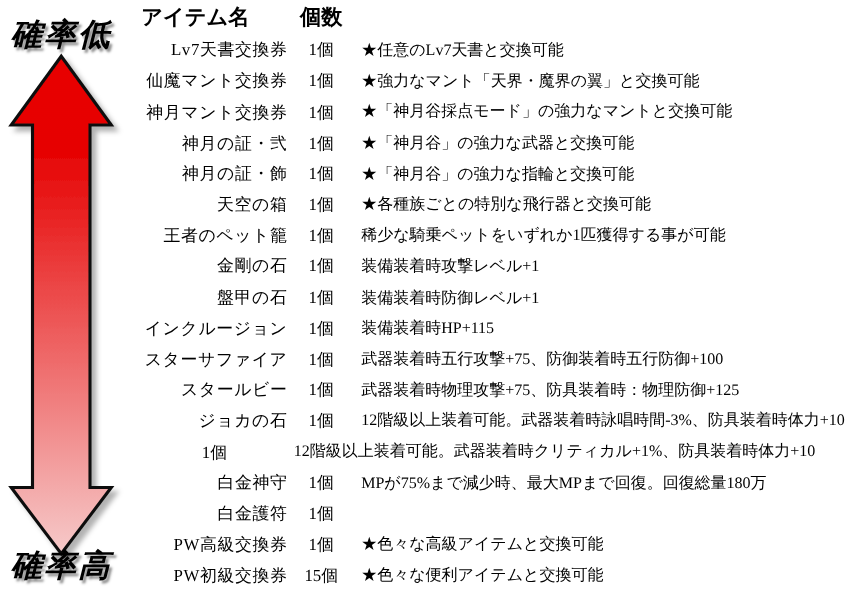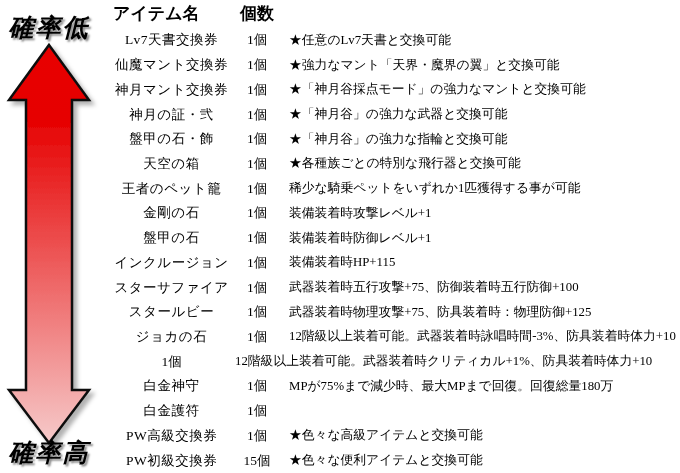--- a/index.html
+++ b/index.html
@@ -34,21 +34,21 @@
     font-weight:bold;font-size:17px;line-height:24px;white-space:nowrap;
   }
   .th-item{text-align:left;}
   .th-count{text-align:center;}
   .th-usage{text-align:center;}
   .tbody{position:absolute;left:0;top:28px;width:567px;}
   .trow{
     display:grid;grid-template-columns:117px 54px 1fr;
     height:24.72px;align-items:center;white-space:nowrap;
   }
-  .td-item{font-size:13.5px;letter-spacing:0.5px;text-align:center;}
+  .td-item{font-size:13.5px;letter-spacing:0.5px;text-align:right;}
   .td-count{font-size:13.5px;text-align:center;}
   .td-usage{font-size:12.8px;padding-left:5px;}
 </style>
 </head>
 <body>
 
 <div class="stage">
 
   <div class="arrow-wrap">
     <div class="prob-label prob-low">確率低</div>
@@ -92,21 +92,21 @@
     <div class="td-usage">★「神月谷採点モード」の強力なマントと交換可能</div>
   </div>
 
   <div class="trow">
     <div class="td-item">神月の証・弐</div>
     <div class="td-count">1個</div>
     <div class="td-usage">★「神月谷」の強力な武器と交換可能</div>
   </div>
 
   <div class="trow">
-    <div class="td-item">盤甲の石・飾</div>
+    <div class="td-item">神月の証・飾</div>
     <div class="td-count">1個</div>
     <div class="td-usage">★「神月谷」の強力な指輪と交換可能</div>
   </div>
 
   <div class="trow">
     <div class="td-item">天空の箱</div>
     <div class="td-count">1個</div>
     <div class="td-usage">★各種族ごとの特別な飛行器と交換可能</div>
   </div>
 

